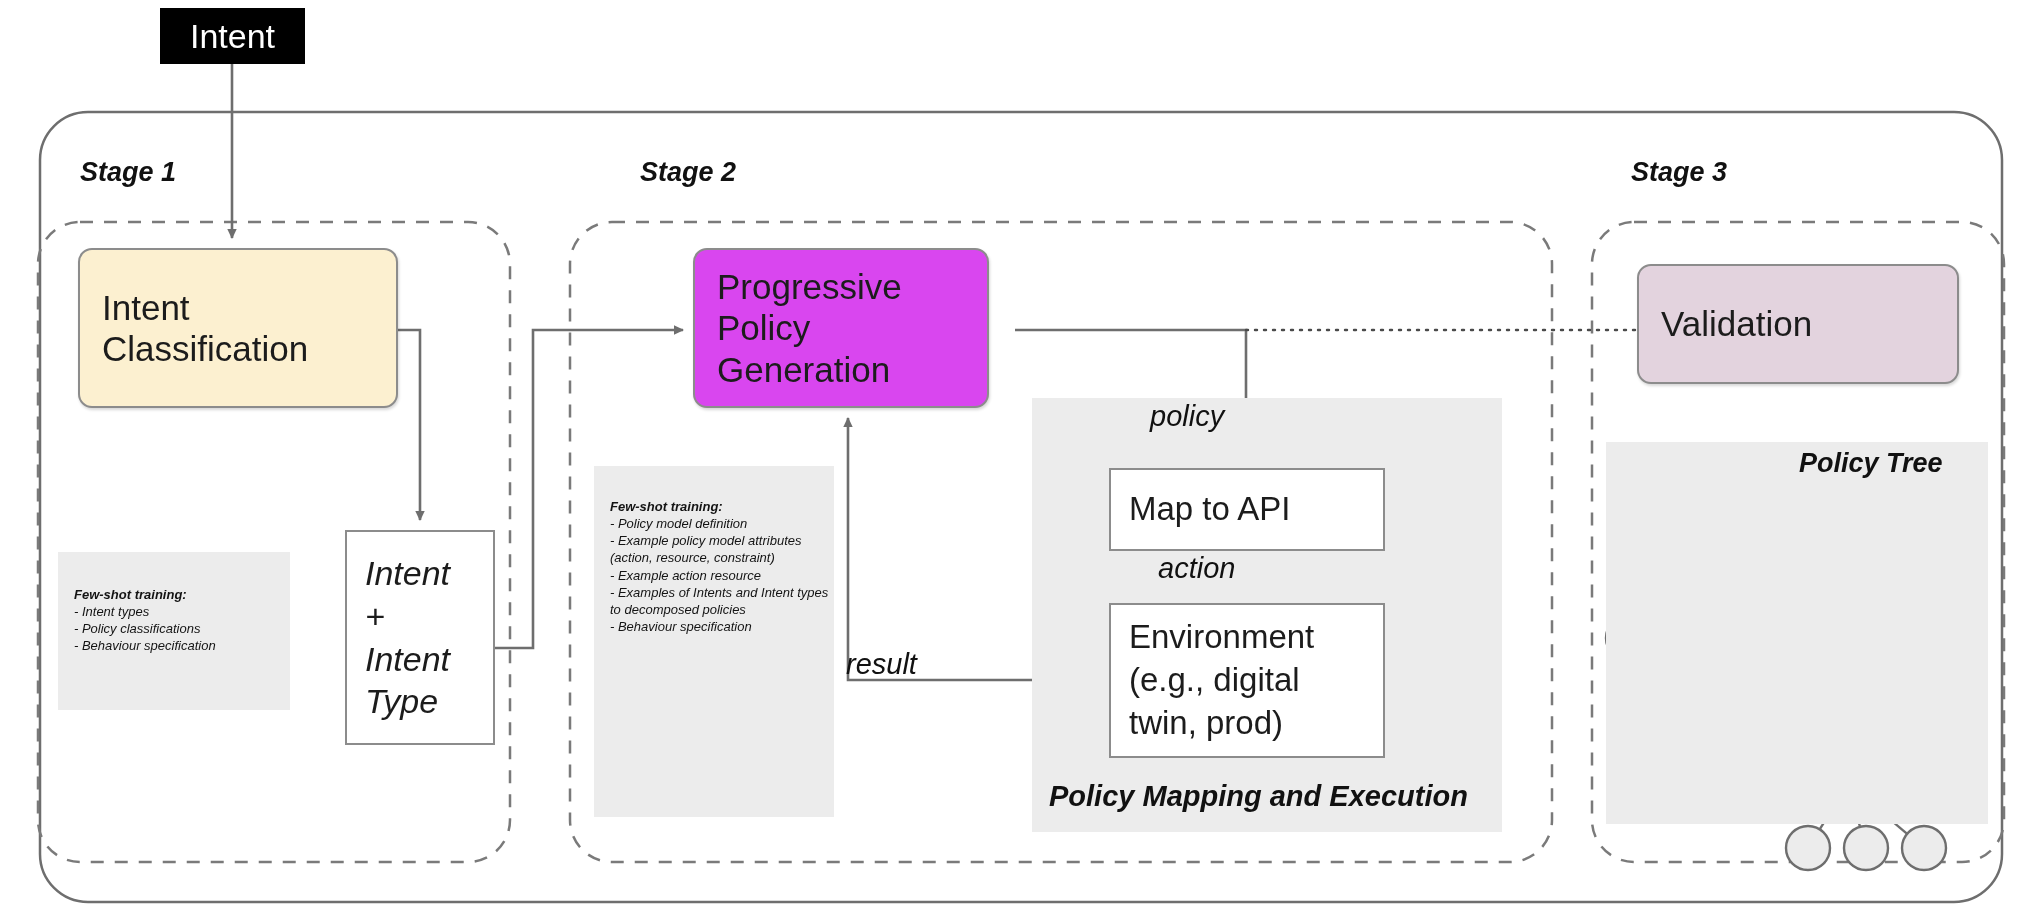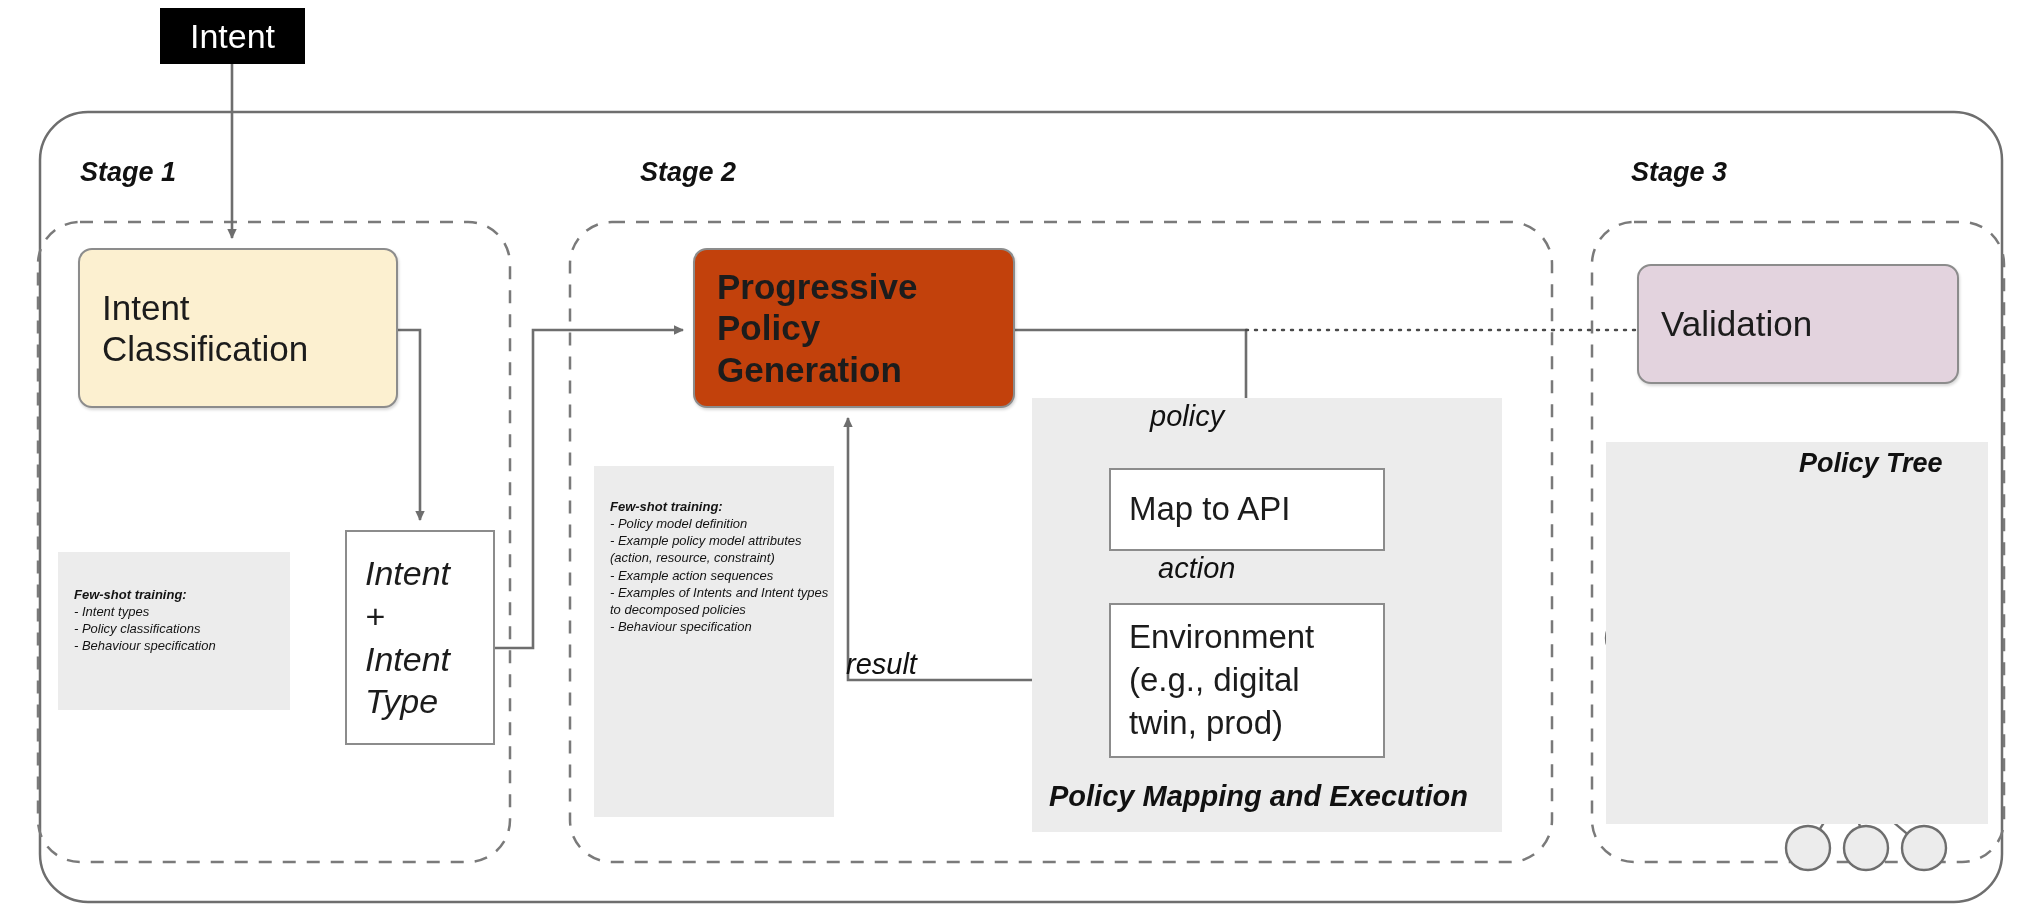--- a/index.html
+++ b/index.html
@@ -51,23 +51,22 @@
     padding-left: 22px;
     box-shadow: 1px 2px 3px rgba(0,0,0,0.16);
   }
   .proc-intent-class {
     left: 78px; top: 248px;
     width: 320px; height: 160px;
     background: #fcf0d0;
   }
   .proc-ppg {
     left: 693px; top: 248px;
-    width: 322px; height: 160px;
-    background: #c2410c;
-    font-weight: bold;
+    width: 296px; height: 160px;
+    background: #d946ef;
   }
   .proc-validation {
     left: 1637px; top: 264px;
     width: 322px; height: 120px;
     background: #e3d3de;
     align-items: center;
   }
   
   .plain {
     border: 2px solid #8c8c8c;
@@ -213,21 +212,21 @@
   <div class="stage-label stg1">Stage 1</div>
   <div class="stage-label stg2">Stage 2</div>
   <div class="stage-label stg3">Stage 3</div>
 
   <div class="panel panel-fewshot-1"></div>
   <div class="panel panel-fewshot-2"></div>
   <div class="panel panel-pme"></div>
   <div class="panel panel-tree"></div>
 
   <div class="fewshot-text fs1"><div class="hd">Few-shot training:</div><div>-  Intent types</div><div>- Policy classifications</div><div>- Behaviour specification</div></div>
-  <div class="fewshot-text fs2"><div class="hd">Few-shot training:</div><div>-  Policy model definition</div><div>- Example policy model attributes (action, resource, constraint)</div><div>- Example action sequences</div><div>- Examples of Intents and Intent types to decomposed policies</div><div>- Behaviour specification</div></div>
+  <div class="fewshot-text fs2"><div class="hd">Few-shot training:</div><div>-  Policy model definition</div><div>- Example policy model attributes (action, resource, constraint)</div><div>- Example action resource</div><div>- Examples of Intents and Intent types to decomposed policies</div><div>- Behaviour specification</div></div>
 
   <div class="panel-caption cap-pme">Policy Mapping and Execution</div>
   <div class="panel-caption cap-tree">Policy Tree</div>
 
   <div class="node proc proc-intent-class" style="white-space: pre-line; display: flex; flex-direction: column; justify-content: center; align-items: flex-start;">Intent
 Classification</div>
 
   <div class="node proc proc-ppg" style="white-space: pre-line; display: flex; flex-direction: column; justify-content: center; align-items: flex-start;">Progressive
 Policy
 Generation</div>

